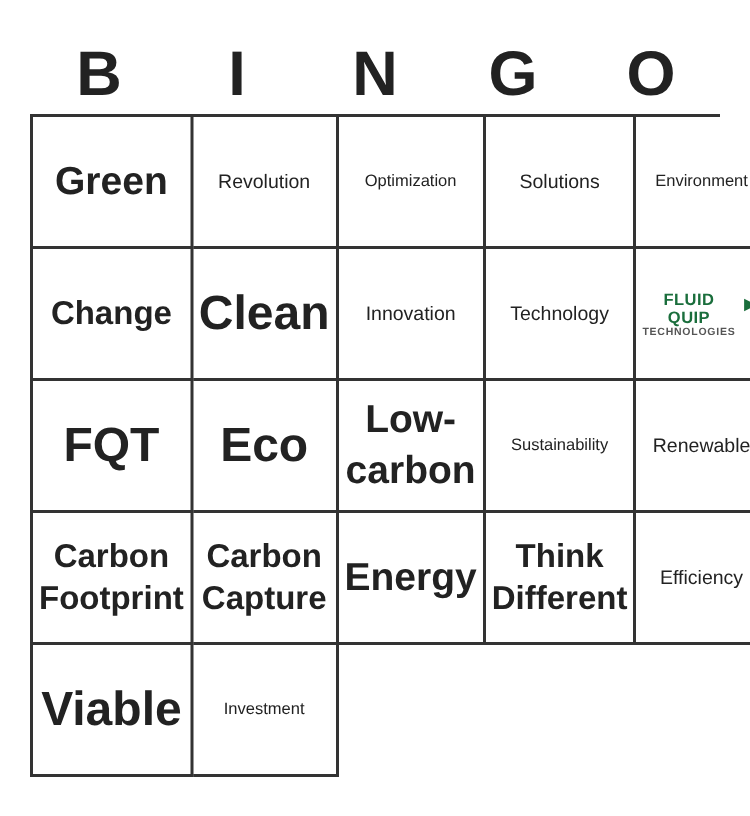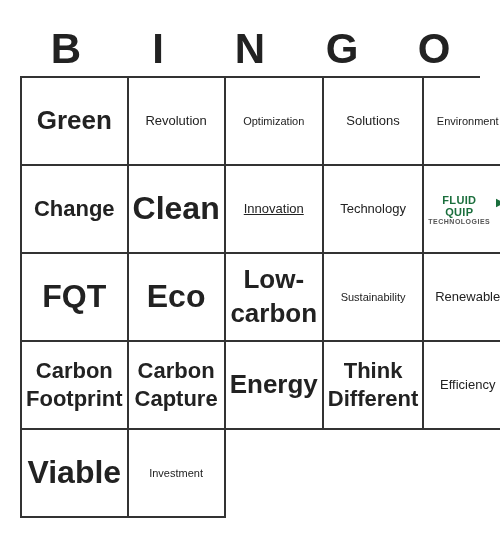--- a/index.html
+++ b/index.html
@@ -118,21 +118,21 @@
       <div class="bingo-cell">
         <span class="bingo-cell-text" style="font-size: 11px; white-space: pre-line;">Environment</span>
       </div>
       <div class="bingo-cell">
         <span class="bingo-cell-text medium-large" style="white-space: pre-line;">Change</span>
       </div>
       <div class="bingo-cell">
         <span class="bingo-cell-text xlarge" style="white-space: pre-line;">Clean</span>
       </div>
       <div class="bingo-cell">
-        <span class="bingo-cell-text" style="white-space: pre-line; text-decoration: underline;">Innovation</span>
+        <span class="bingo-cell-text" style="white-space: pre-line;">Innovation</span>
       </div>
       <div class="bingo-cell">
         <span class="bingo-cell-text" style="white-space: pre-line; text-align: right;">Technology</span>
       </div>
       <div class="bingo-cell">
       <div class="fqt-logo">
         <div class="fqt-logo-brand">
           <div>
             <div class="fqt-brand-text">FLUID QUIP</div>
             <div class="fqt-sub">TECHNOLOGIES</div>

